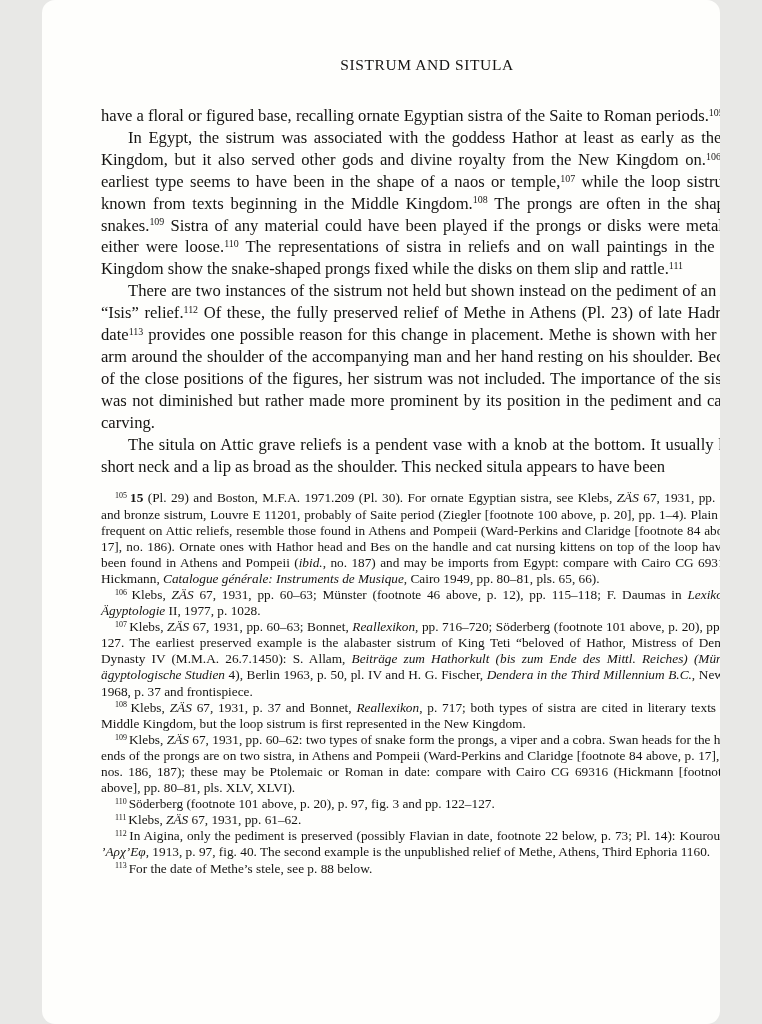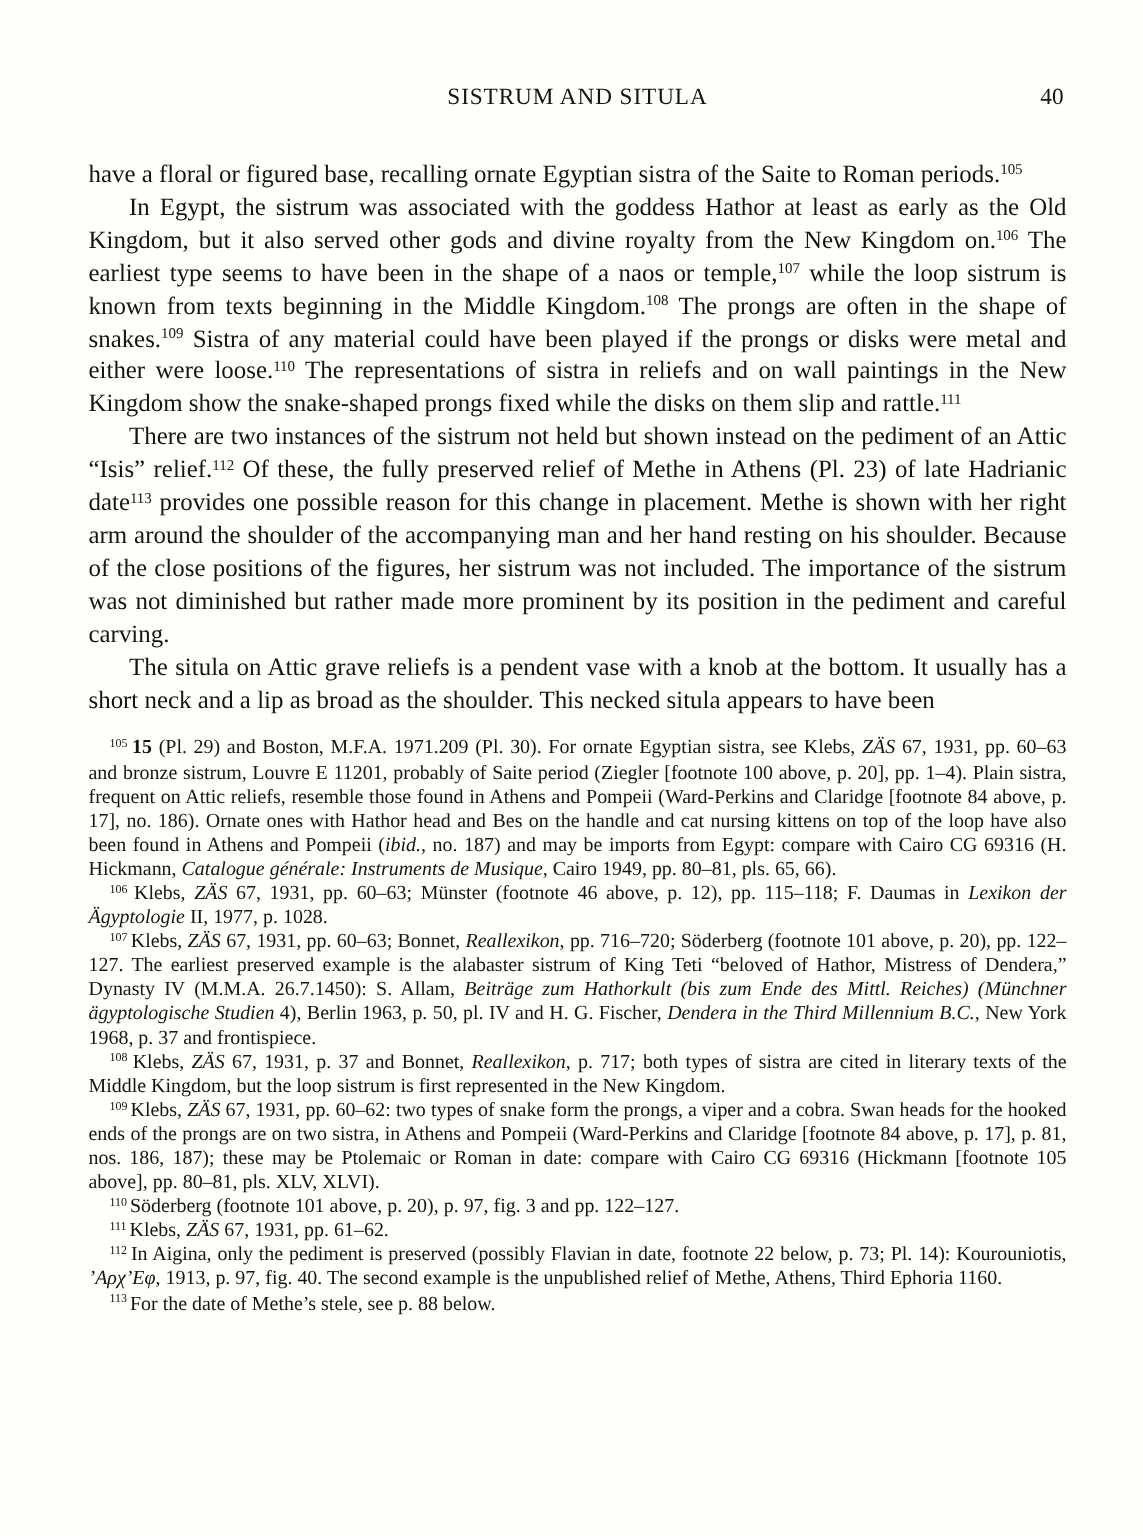--- a/index.html
+++ b/index.html
@@ -1,24 +1,25 @@
 <!DOCTYPE html>
 <html><head>
 <meta charset="utf-8">
 <style>
   html, body { margin: 0; padding: 0; background: #e8e8e6; }
   .page {
     position: relative;
-    width: 762px;
+    width: 678px;
     height: 1024px;
     margin: 0 auto;
     background: #fefefc;
     color: #151412;
     font-family: "Liberation Serif", "DejaVu Serif", serif;
     overflow: hidden;
+    border-radius: 13px;
   }
   .content {
     position: absolute;
     left: 59px;
     top: 56px;
     width: 652px;
   }
   .running-head {
     position: relative;
     width: 100%;

